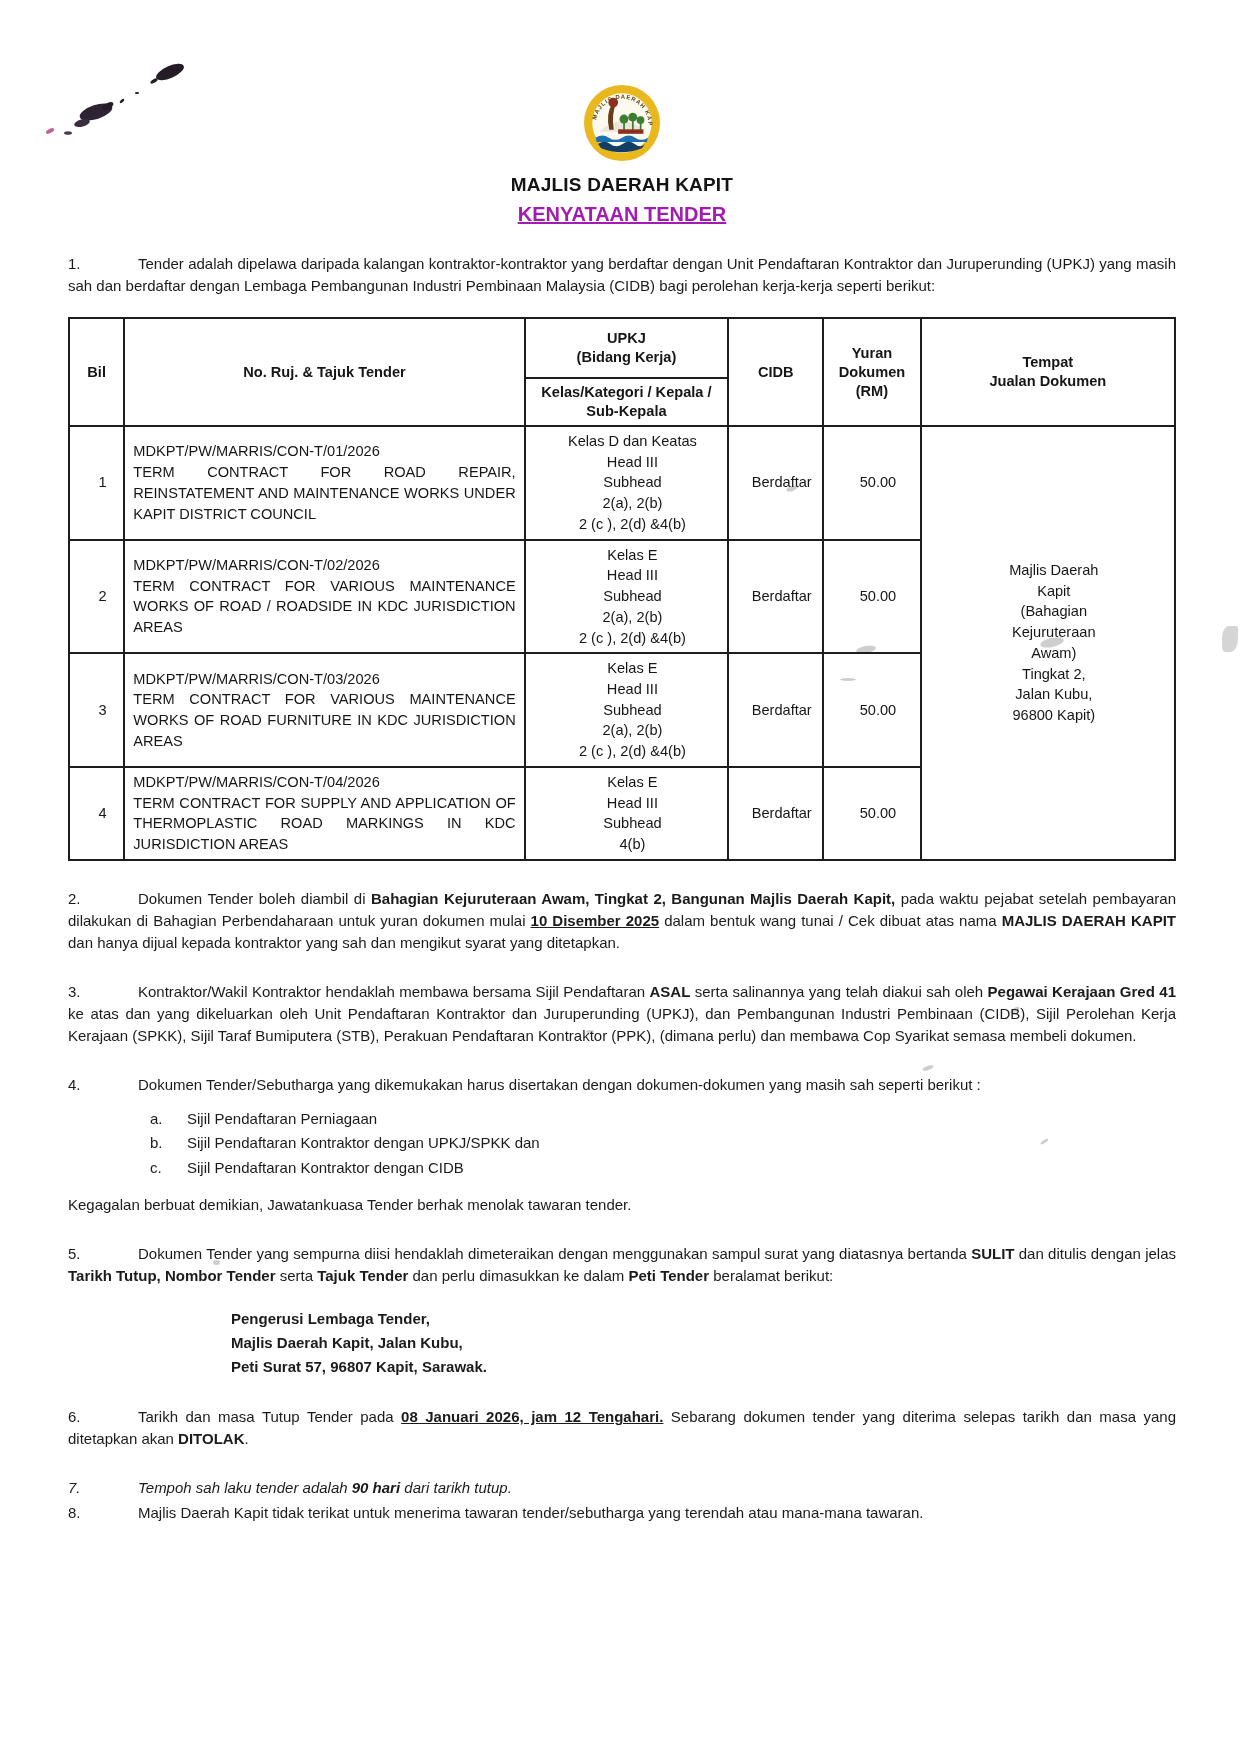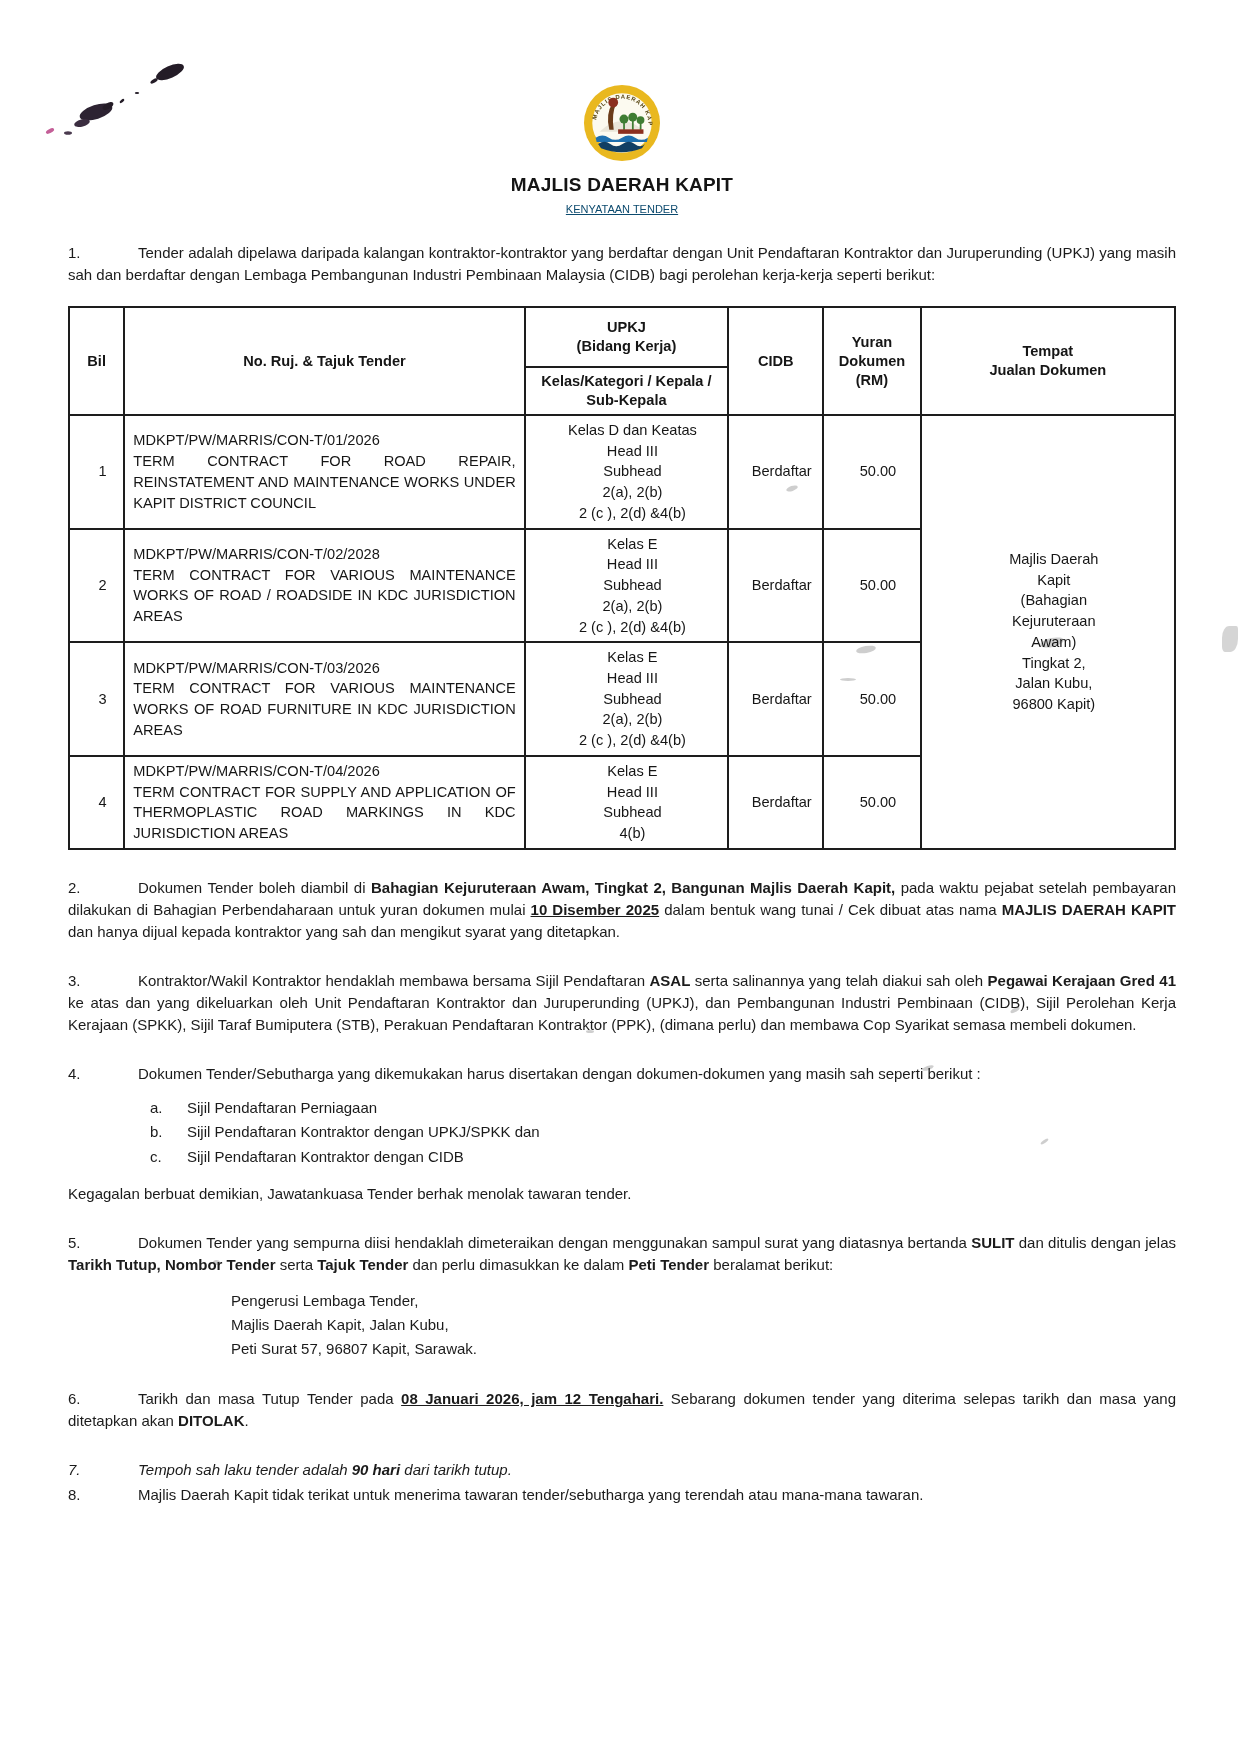--- a/index.html
+++ b/index.html
@@ -10,21 +10,21 @@
     font-family:"Liberation Sans", sans-serif;
     color:#1b1b1b;
     -webkit-font-smoothing:antialiased;
   }
   .content { width:1108px; margin-left:68px; position:relative; }
 
   
   .doc-header { text-align:center; padding-top:84px; }
   .logo-wrap { display:flex; justify-content:center; }
   .org-name { font-size:19px; font-weight:700; letter-spacing:.2px; margin-top:12px; color:#141414; }
-  .doc-title { font-size:11px; font-weight:400; text-decoration:underline; margin-top:7px; color:#0c4a6e; }
+  .doc-title { font-size:20px; font-weight:700; text-decoration:underline; margin-top:7px; color:#a21caf; }
 
   
   .clause { margin-top:27px; font-size:15px; line-height:1.47; text-align:justify; }
   .clause .num { display:inline-block; width:70px; }
   .sub-list { margin-top:11px; margin-left:82px; font-size:15px; line-height:1.62; text-align:left; }
   .sub-item .letter { display:inline-block; width:37px; }
   .clause-footer { font-size:15px; line-height:1.5; margin-top:14px; text-align:left; }
 
   
   table.tender { width:100%; border-collapse:collapse; margin-top:20px; font-size:14.6px; color:#161616; }
@@ -35,21 +35,21 @@
   td.c, th.c { text-align:center;padding-left:20px; }
   .ref-title { text-align:justify; }
   tr.hdr1 th { height:60px; }
   tr.hdr2 th { height:38px; }
   tr.r1 td { height:112px; }
   tr.r2 td { height:110px; }
   tr.r3 td { height:112px; }
   tr.r4 td { height:92px; }
 
   
-  .peti-address { margin-top:12px; margin-left:163px; font-size:15px; font-weight:400; line-height:1.62; }
+  .peti-address { margin-top:19px; margin-left:163px; font-size:15px; font-weight:700; line-height:1.62; }
   .sig-block { margin-top:34px; text-align:center; }
   .sig-scribble { display:block; margin:0 auto -14px auto; position:relative; left:6px; }
   .sig-name { font-size:15.2px; font-weight:700; }
   .sig-role, .sig-org { font-size:15px; margin-top:4px; }
 
   
   .artifact { position:absolute; }
   .speck { position:absolute; background:#a6a6a6; opacity:.55; border-radius:50%; }
   .fold { position:absolute; background:#c7c7c7; opacity:.75; border-radius:45% 10% 50% 20%; }
 </style>
@@ -166,21 +166,21 @@
 (Bahagian
 Kejuruteraan
 Awam)
 Tingkat 2,
 Jalan Kubu,
 96800 Kapit)</td>
     </tr>
     <tr class="r2">
       <td class="c">2</td>
       <td>
-        <div>MDKPT/PW/MARRIS/CON-T/02/2028</div>
+        <div>MDKPT/PW/MARRIS/CON-T/02/2026</div>
         <div class="ref-title">TERM CONTRACT FOR VARIOUS MAINTENANCE WORKS OF ROAD / ROADSIDE IN KDC JURISDICTION AREAS</div>
       </td>
       <td class="c ml">Kelas E
 Head III
 Subhead
 2(a), 2(b)
 2 (c ), 2(d) &amp;4(b)</td>
       <td class="c">Berdaftar</td>
       <td class="c">50.00</td>
     </tr>

